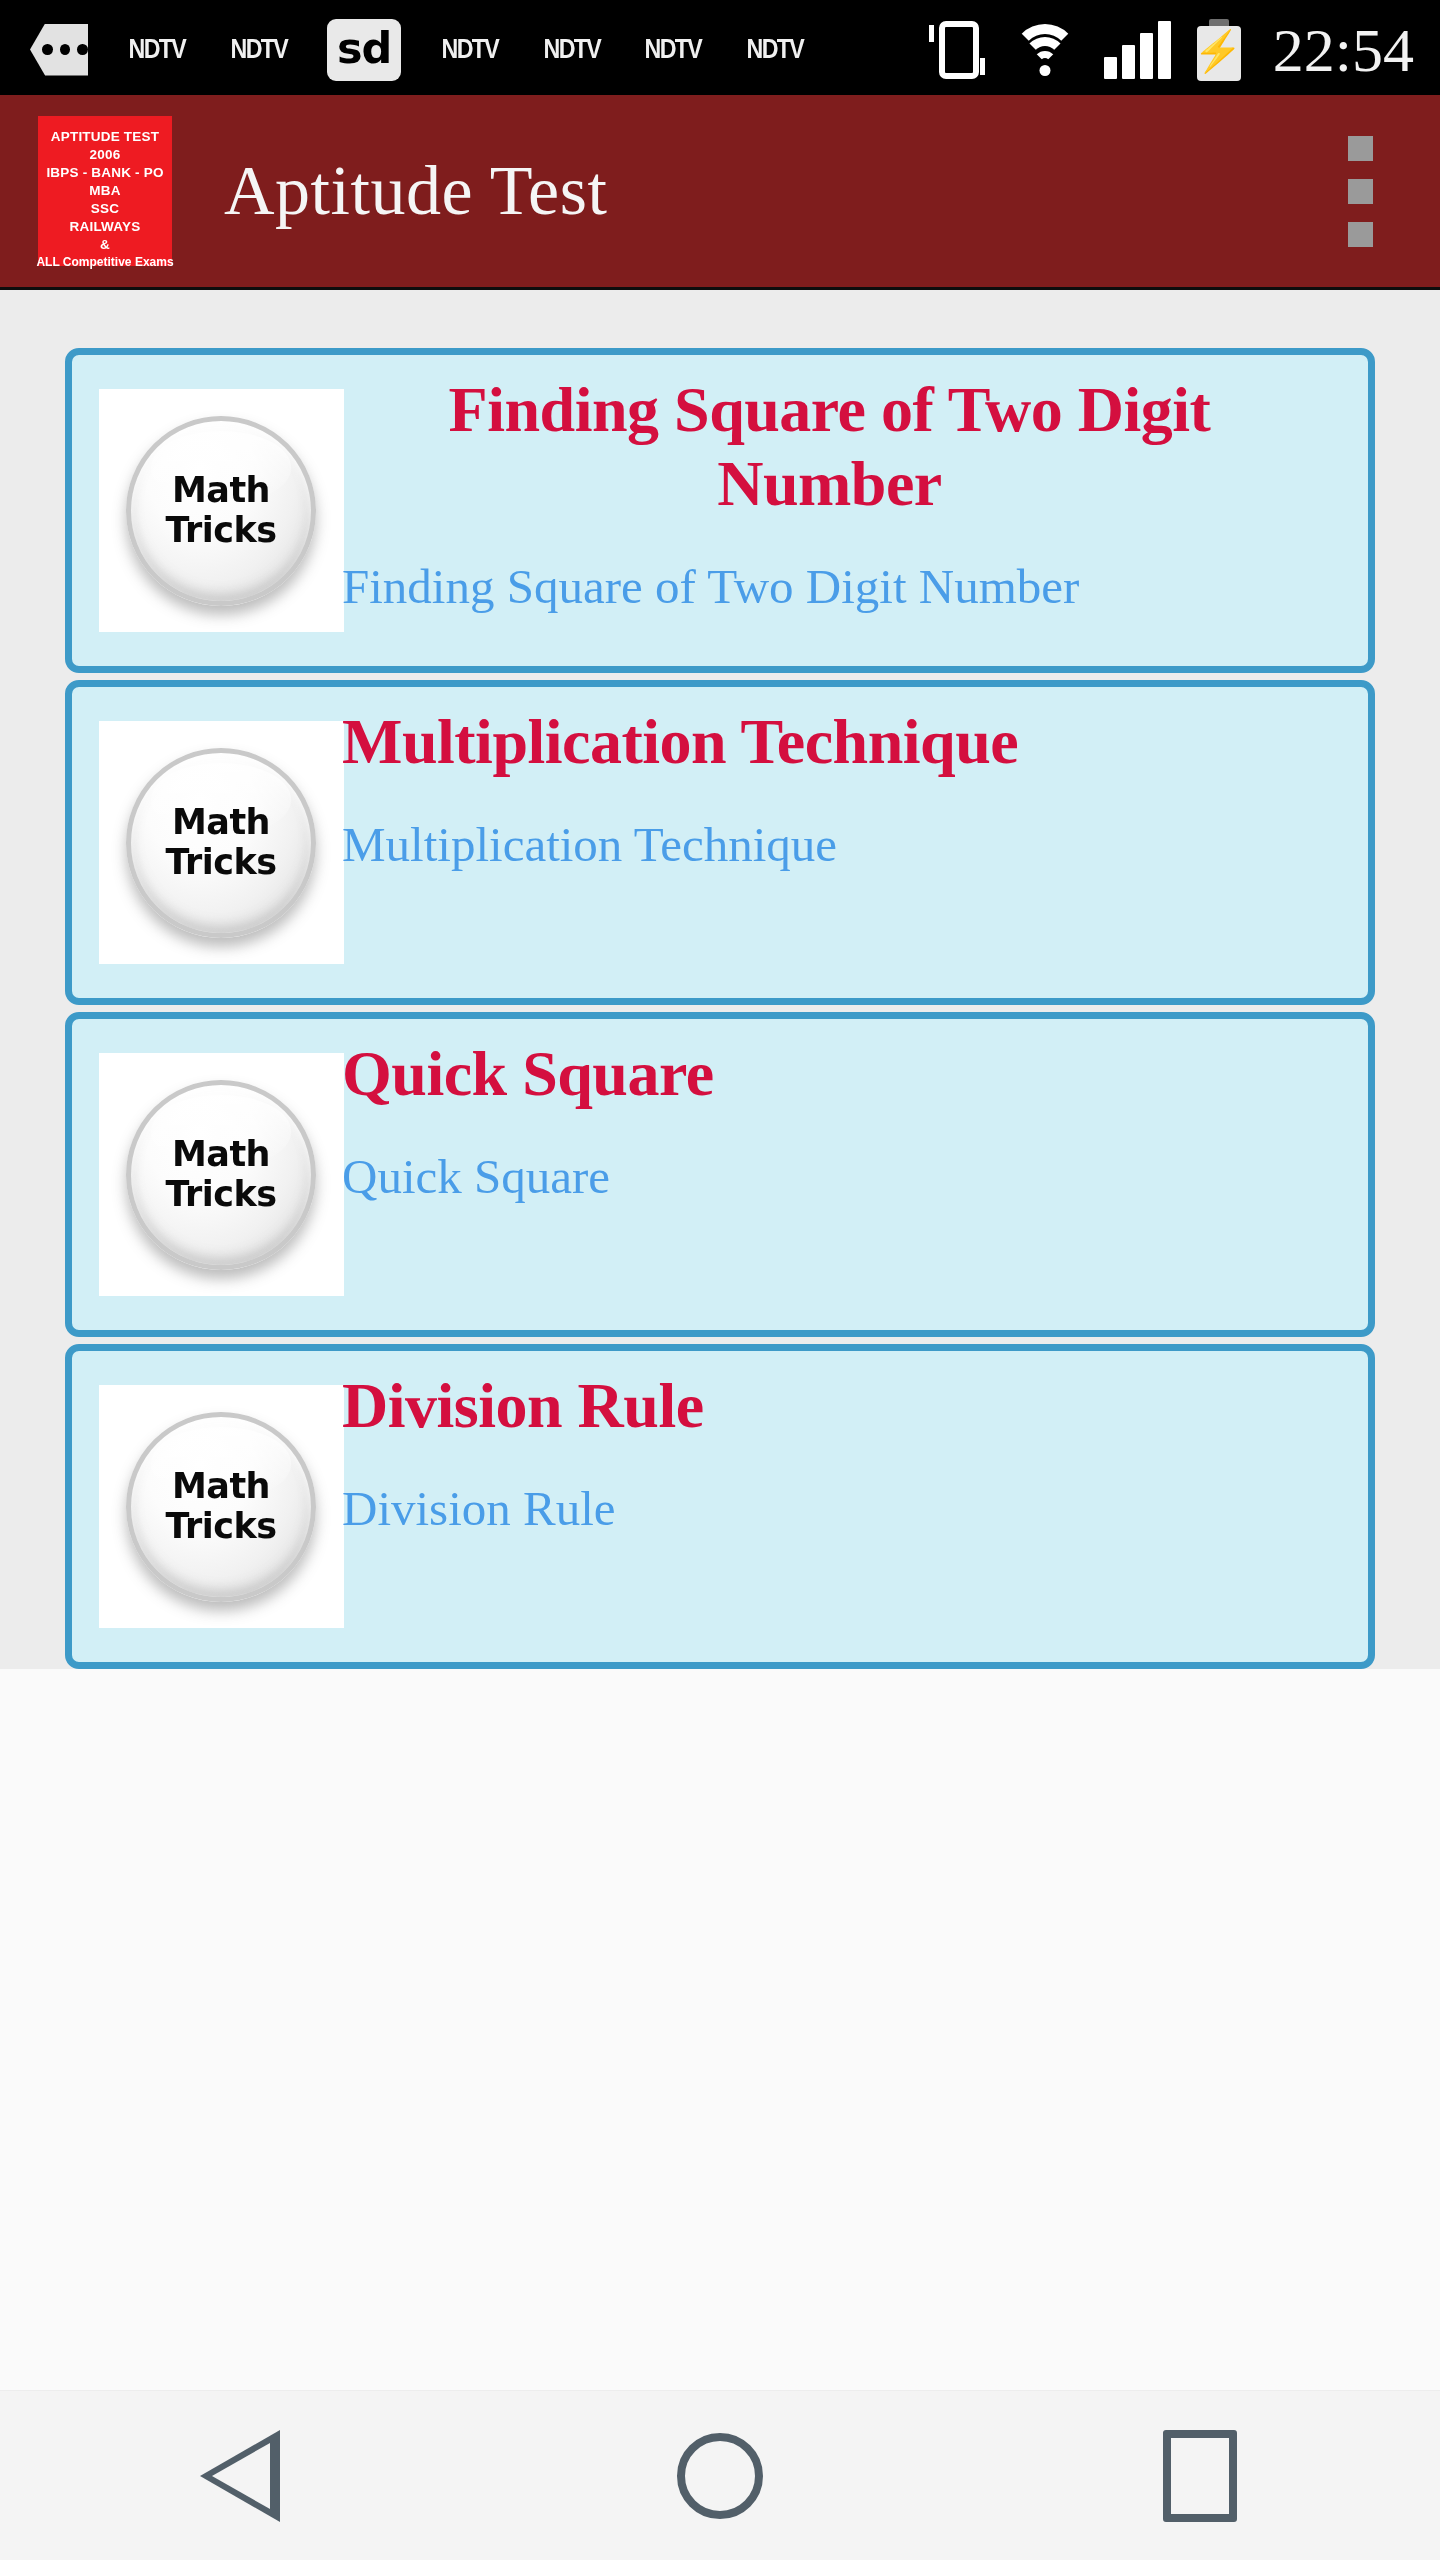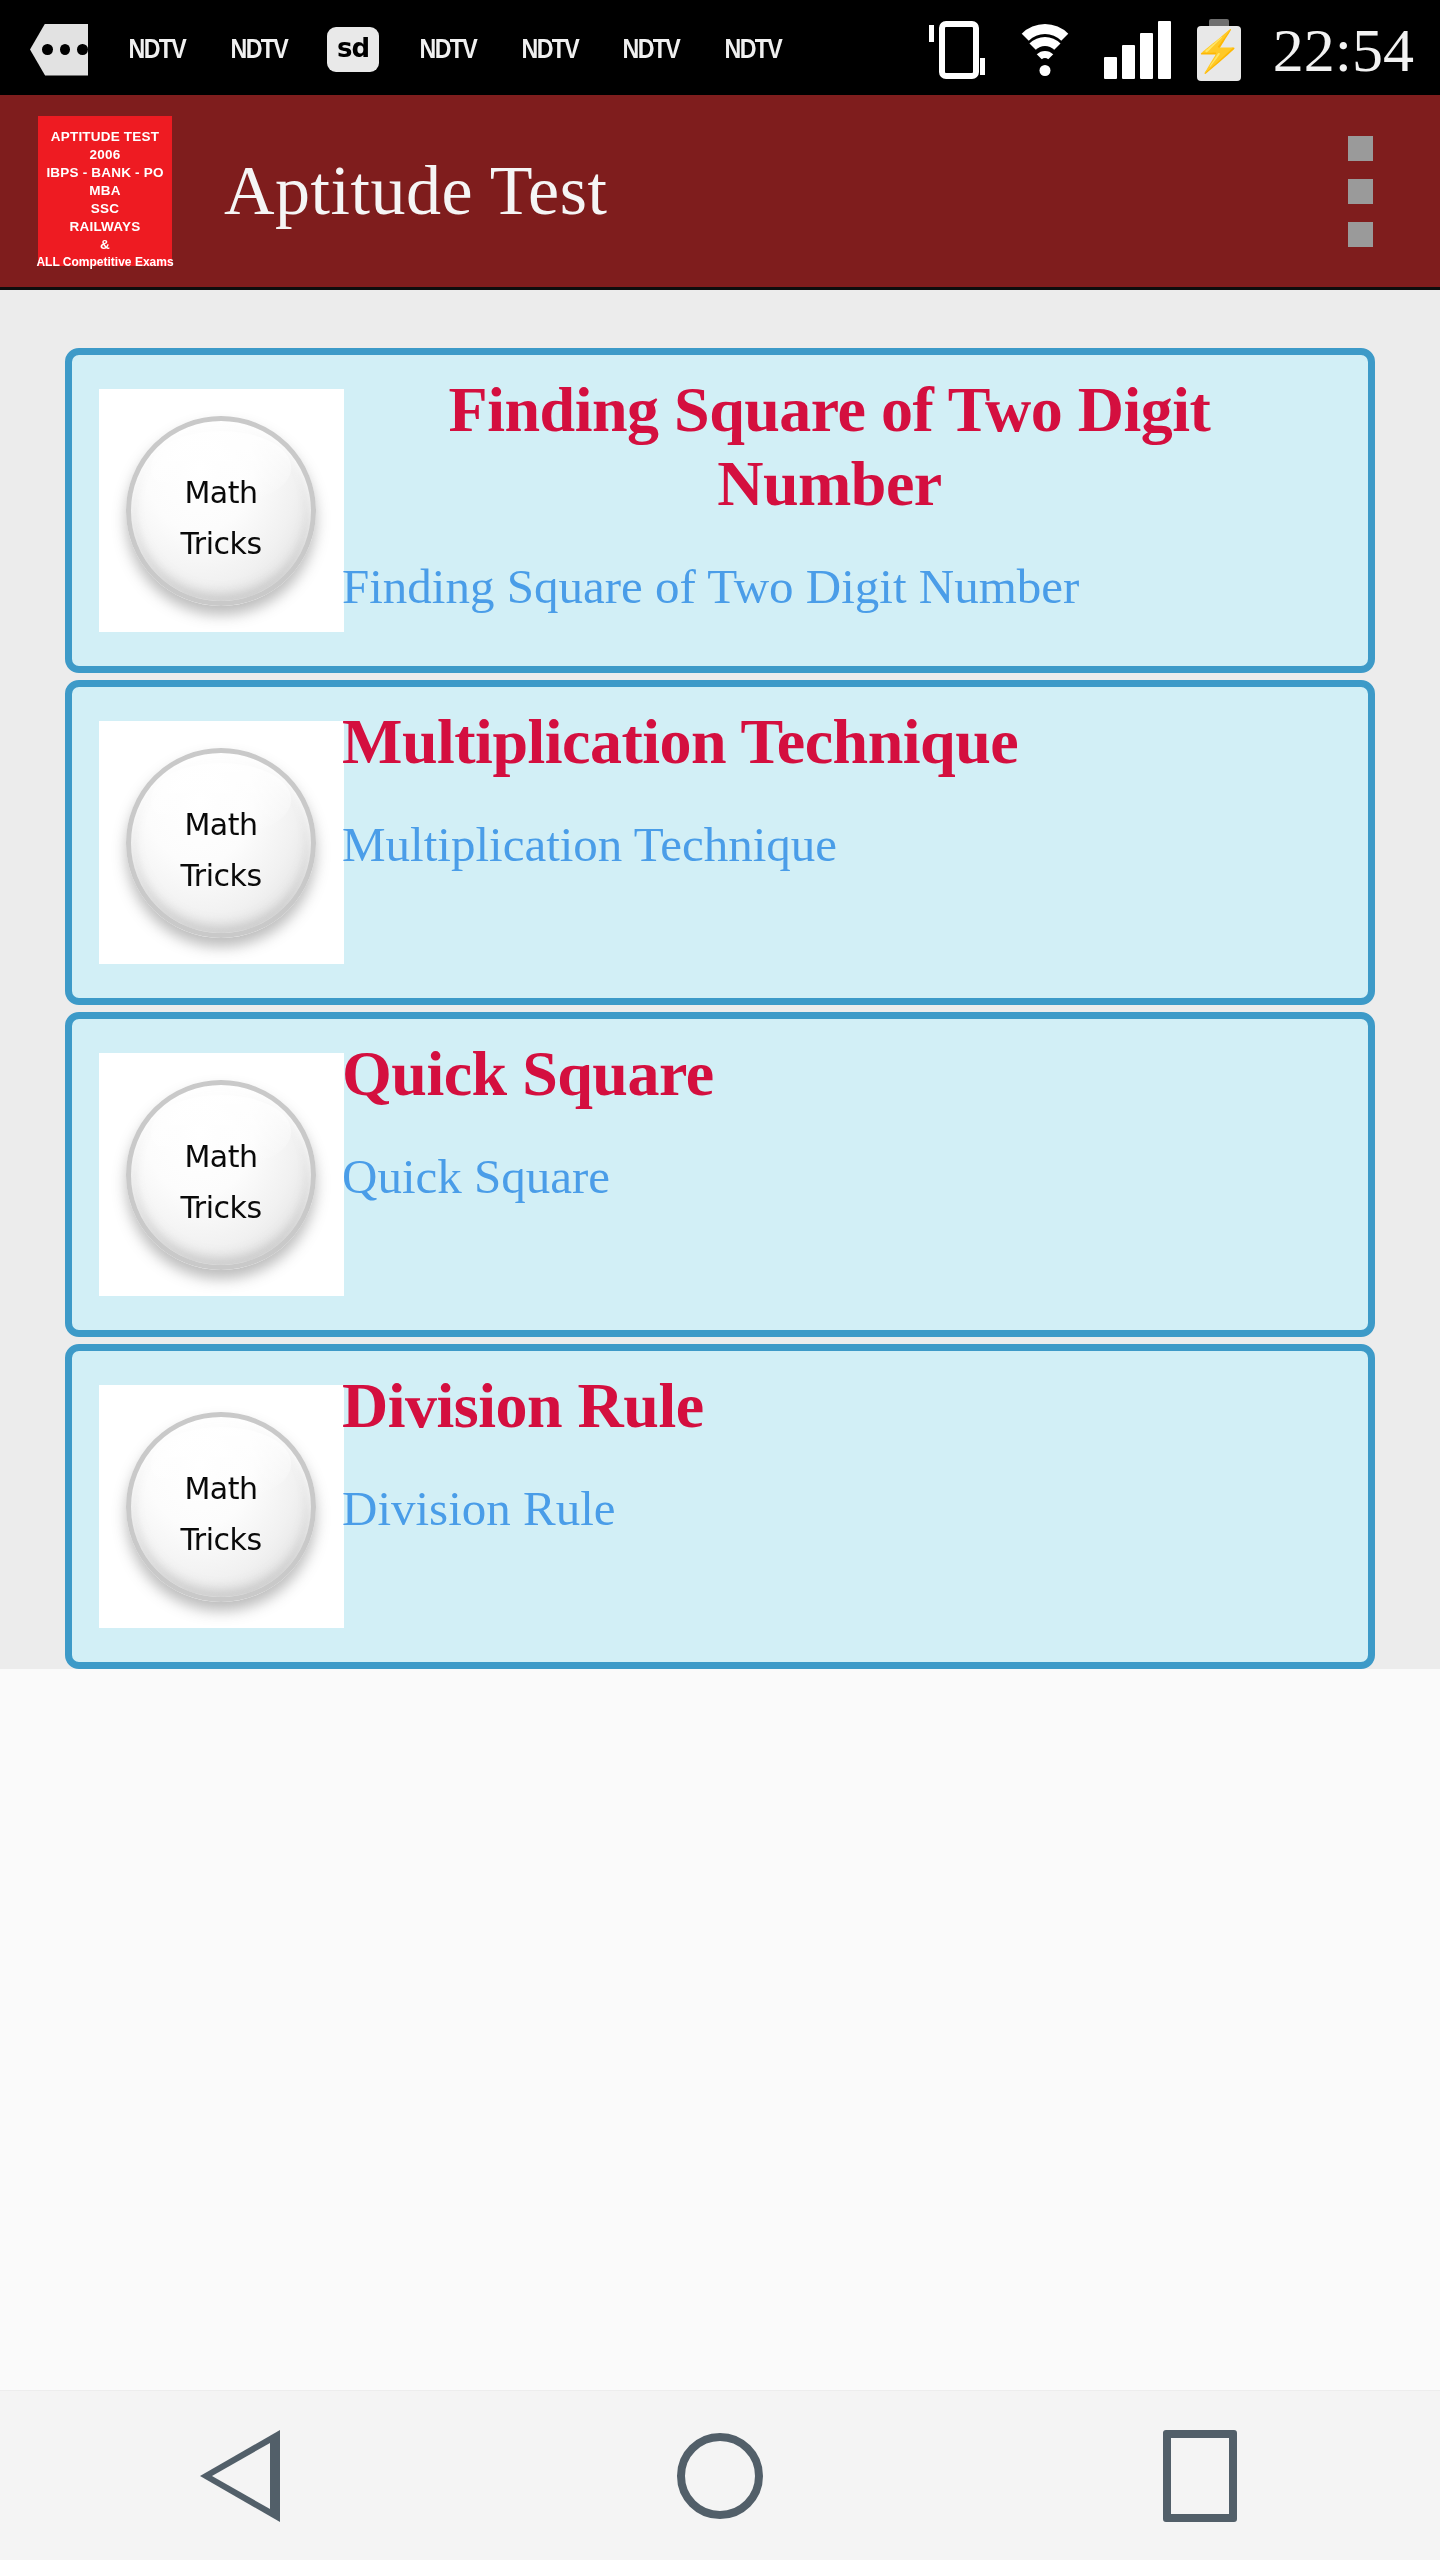--- a/index.html
+++ b/index.html
@@ -27,21 +27,21 @@
   }
   .notif-more i { width:11px; height:11px; border-radius:50%; background:#000; display:block; }
   .ndtv-logo {
     color:#f0f0f0; font-size:27px; font-weight:bold;
     font-family:"Liberation Sans", sans-serif;
     letter-spacing:-2px; font-stretch:condensed;
     transform:scaleX(0.86);
   }
   .sd-logo {
     background:#e9e9e9; color:#000; font-weight:bold;
-    font-size:26px; line-height:1;
+    font-size:43px; line-height:1;
     border-radius:9px; padding:8px 10px 11px 10px;
     font-family:"DejaVu Sans", sans-serif;
     letter-spacing:-1px;
   }
   .status-right { display:flex; align-items:center; gap:26px; }
   .si { display:block; }
   .vibrate-icon { position:relative; width:58px; height:62px; }
   .vibrate-icon .body {
     position:absolute; left:11px; top:2px; width:40px; height:58px;
     border:6px solid #fff; border-radius:7px;
@@ -156,22 +156,22 @@
     position:relative;
   }
   .badge::after {
     content:""; position:absolute; left:11%; top:6%;
     width:78%; height:40%; border-radius:50% 50% 48% 48%;
     background:linear-gradient(180deg, rgba(255,255,255,0.85), rgba(255,255,255,0));
     pointer-events:none;
   }
   .badge .bl {
     font-family:"DejaVu Sans", sans-serif;
-    font-weight:normal; font-size:30px; color:#0a0a0a;
-    line-height:1.14; letter-spacing:-0.5px; z-index:2;margin-top:16px;
+    font-weight:bold; font-size:35px; color:#0a0a0a;
+    line-height:1.14; letter-spacing:-0.5px; z-index:2;
   }
   .card-text { flex:1; padding:18px 60px 40px 24px; min-width:0; }
   .card-title {
     color:#d40f3f;
     font-family:"Liberation Serif", serif;
     font-weight:bold;
     font-size:64px; line-height:1.16;
     letter-spacing:-0.5px;
     transform-origin:left top;
   }

